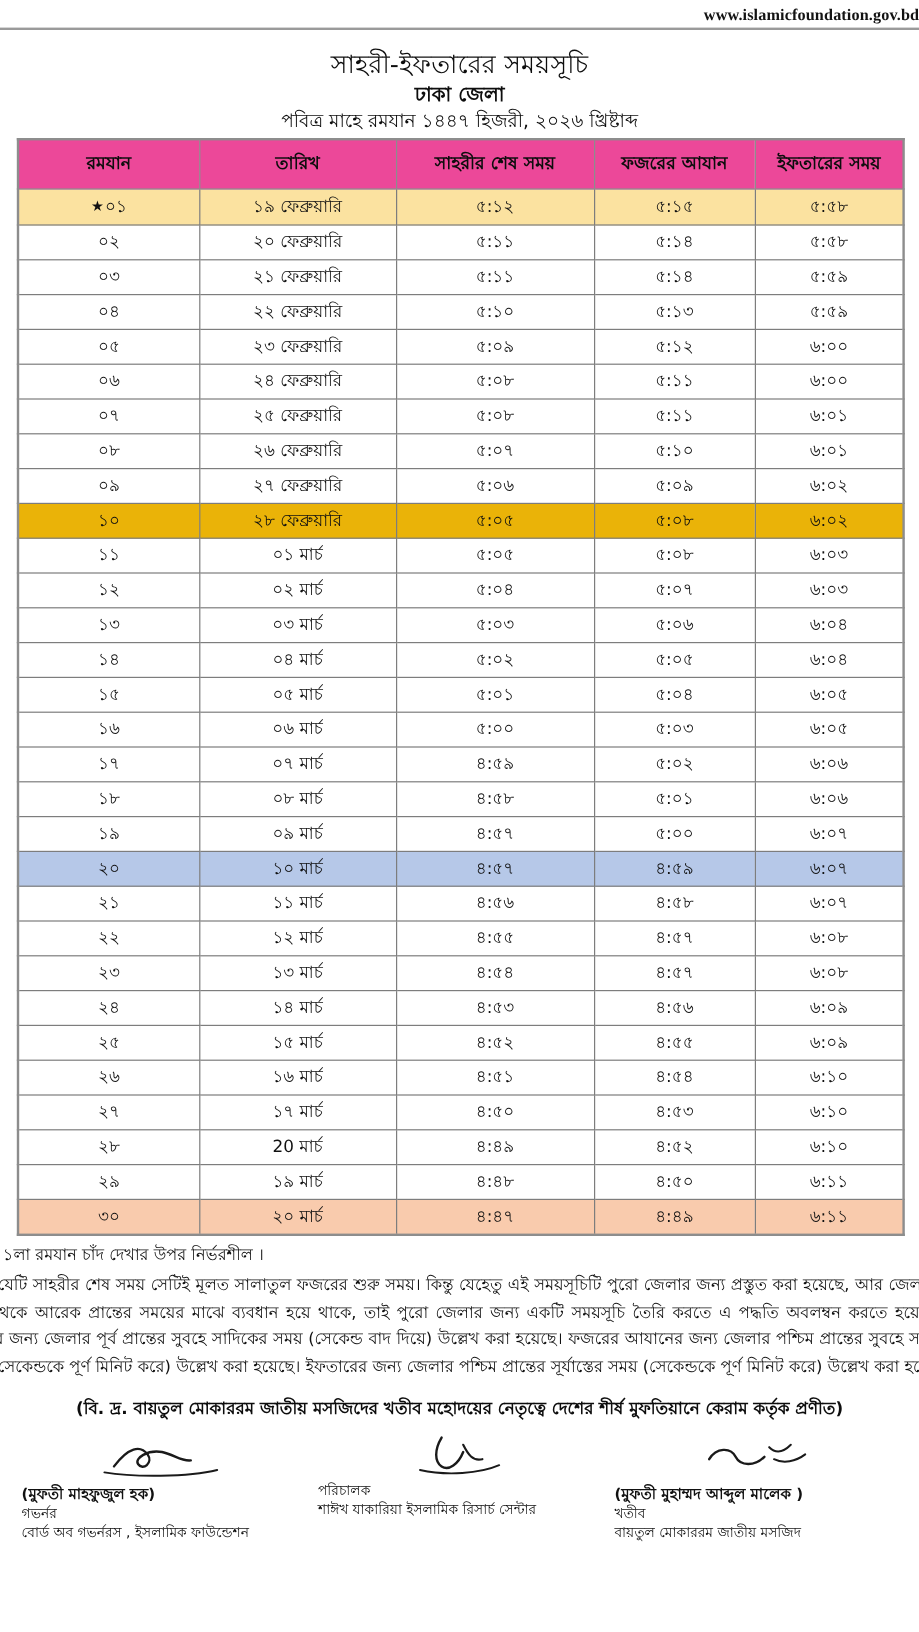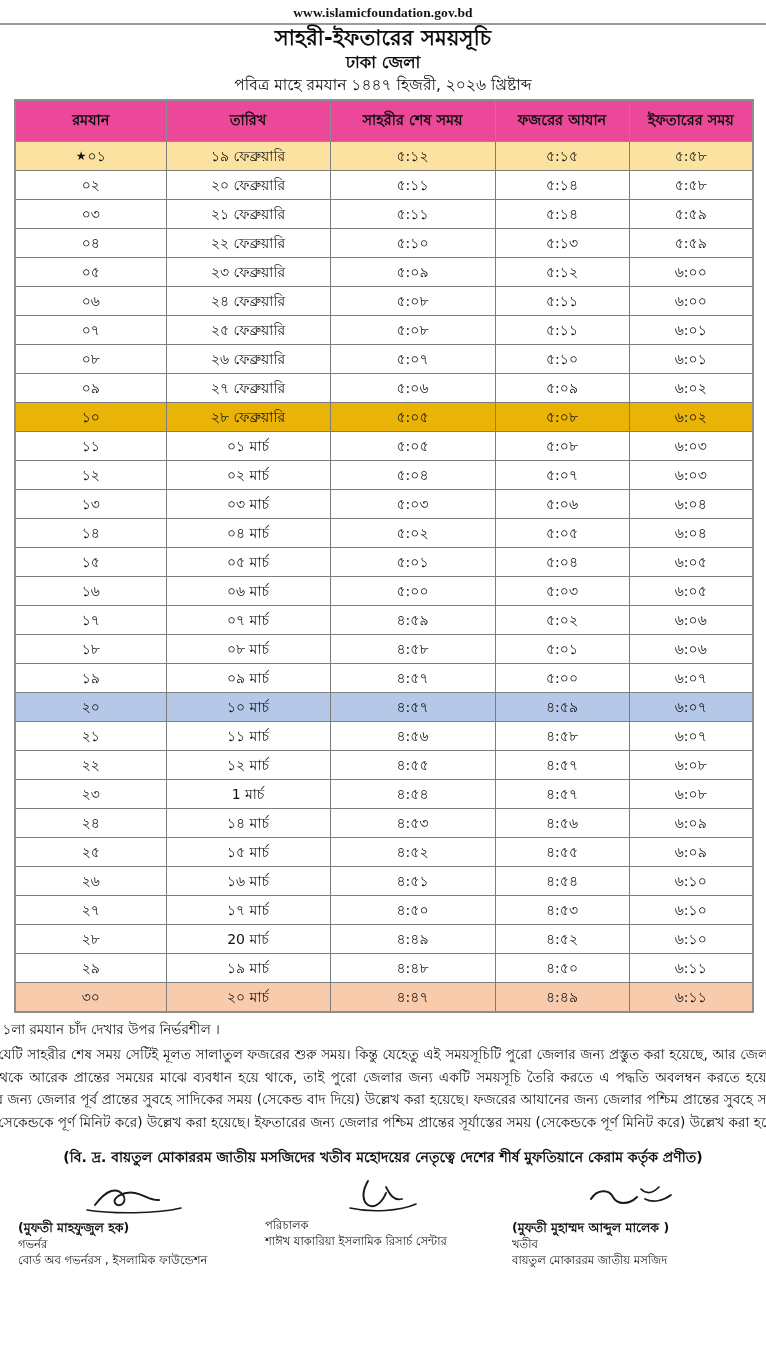--- a/index.html
+++ b/index.html
@@ -12,44 +12,44 @@
     width: 766px;
     height: 1360px;
     overflow: hidden;
     font-family: "Liberation Sans", "DejaVu Sans", sans-serif;
     color: #111111;
     position: relative;
   }
 
   
   .site-url {
-    text-align: center;
+    text-align: right;
     font-family: "Liberation Serif", "DejaVu Serif", serif;
     font-weight: bold;
     font-size: 13.5px;
     letter-spacing: .1px;
     color: #131313;
     padding-top: 5px;
     line-height: 15px;
   }
   .rule {
     height: 2px;
     background: #9a9a9a;
     margin-top: 3px;
     width: 766px;
   }
 
   
   .titles { text-align: center; }
   .title-main {
     font-family: "DejaVu Sans", sans-serif;
-    font-weight: bold;
+    font-weight: normal;
     font-size: 21px;
     line-height: 27px;
-    padding-top: 0;
+    padding-top: 16px;
     color: #0d0d0d;
     letter-spacing: .2px;
   }
   .title-sub {
     font-family: "DejaVu Sans", sans-serif;
     font-weight: bold;
     font-size: 16.5px;
     line-height: 22px;
     color: #0d0d0d;
   }
@@ -357,21 +357,21 @@
         </tr>
         <tr>
           <td>২২</td>
           <td>১২ মার্চ</td>
           <td>৪:৫৫</td>
           <td>৪:৫৭</td>
           <td>৬:০৮</td>
         </tr>
         <tr>
           <td>২৩</td>
-          <td>1 মার্চ</td>
+          <td>১৩ মার্চ</td>
           <td>৪:৫৪</td>
           <td>৪:৫৭</td>
           <td>৬:০৮</td>
         </tr>
         <tr>
           <td>২৪</td>
           <td>১৪ মার্চ</td>
           <td>৪:৫৩</td>
           <td>৪:৫৬</td>
           <td>৬:০৯</td>

